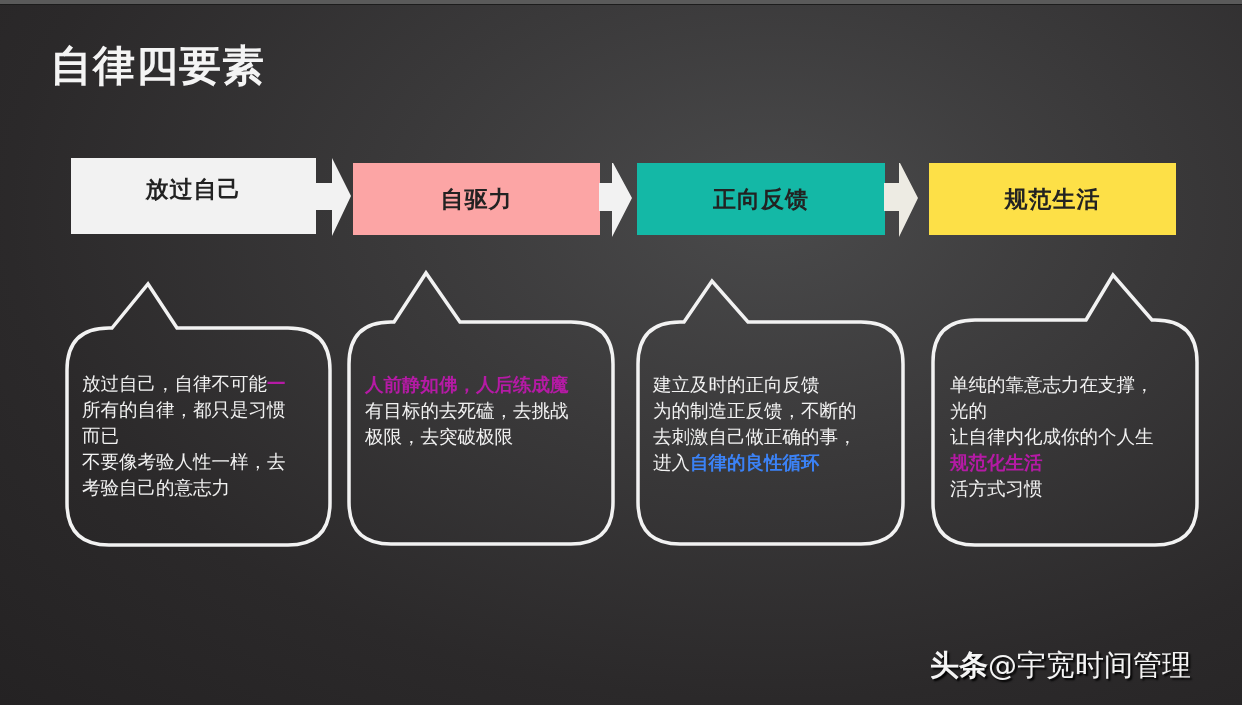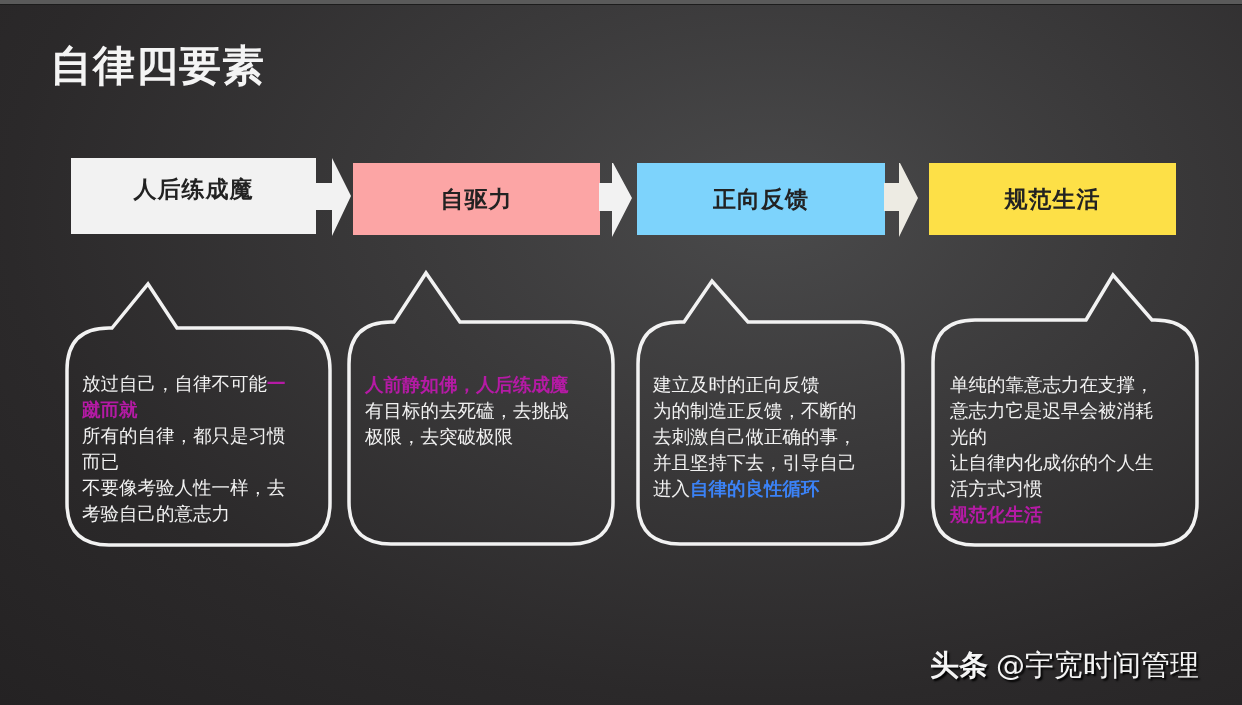--- a/index.html
+++ b/index.html
@@ -22,36 +22,36 @@
   svg.bubbles { position: absolute; left: 0; top: 0; }
   .bubble-text {
     position: absolute; color: #f2f2f2; font-size: 18.5px; line-height: 26px;
     white-space: pre-wrap;
   }
   .hl { color: #b51aa5; font-weight: bold; }
   .footer {
     position: absolute; left: 930px; top: 646px; font-size: 29px; color: #f4f4f4;
     text-shadow: 2px 2px 2px #000;
   }
-  .footer .brand { font-weight: bold; margin-right: 8px; }
+  .footer .brand { font-weight: bold; margin-right: 0; }
 </style>
 </head>
 <body>
 
 <div class="topbar"></div>
 
 <div class="title">自律四要素</div>
 
 <div class="stepbox" style="left:71px; top:158px; width:245px; height:76px; background:#f2f2f2;">
-  <span>人后练成魔</span>
+  <span>放过自己</span>
 </div>
 <div class="stepbox" style="left:353px; top:163px; width:247px; background:#fca5a5;">
   <span style="margin-top:0">自驱力</span>
 </div>
-<div class="stepbox" style="left:637px; top:163px; width:248px; background:#7dd3fc;">
+<div class="stepbox" style="left:637px; top:163px; width:248px; background:#14b8a6;">
   <span style="margin-top:0">正向反馈</span>
 </div>
 <div class="stepbox" style="left:929px; top:163px; width:247px; background:#fde047;">
   <span style="margin-top:0">规范生活</span>
 </div>
 
 <svg class="arrow" style="left:315px; top:158px;" width="40" height="80" viewBox="0 0 40 80">
   <polygon points="0,25 17,25 17,0 36,38 17,78 17,52 0,52" fill="#f2f2f2"></polygon>
 </svg>
 <svg class="arrow" style="left:599px; top:163px;" width="40" height="76" viewBox="0 0 40 76">
@@ -63,20 +63,20 @@
 
 <svg class="bubbles" width="1242" height="705" viewBox="0 0 1242 705">
   <g fill="none" stroke="#f2f2f2" stroke-width="3.5" stroke-linejoin="miter">
     <path d="M112,328 L148,284 L177,328 L288,328 Q330,328 330,370 L330,503 Q330,545 288,545 L109,545 Q67,545 67,503 L67,370 Q67,328 109,328 Z"></path>
     <path d="M394,322 L426,273 L460,322 L571,322 Q613,322 613,364 L613,502 Q613,544 571,544 L391,544 Q349,544 349,502 L349,364 Q349,322 391,322 Z"></path>
     <path d="M684,322 L712,281 L748,322 L861,322 Q903,322 903,364 L903,502 Q903,544 861,544 L680,544 Q638,544 638,502 L638,364 Q638,322 680,322 Z"></path>
     <path d="M1086,320 L1113,275 L1152,320 L1155,320 Q1197,320 1197,362 L1197,503 Q1197,545 1155,545 L975,545 Q933,545 933,503 L933,362 Q933,320 975,320 Z"></path>
   </g>
 </svg>
 
-<div class="bubble-text" style="left:82px; top:371px; width:245px;"><div><span>放过自己，自律不可能</span><span class="hl" style="color: rgb(181, 26, 165);">一</span></div><div><span class="hl" style="color: rgb(181, 26, 165);">蹴而就</span></div><div><span>所有的自律，都只是习惯</span></div><div><span>而已</span></div><div><span>不要像考验人性一样，去</span></div><div><span>考验自己的意志力</span></div></div>
+<div class="bubble-text" style="left:82px; top:371px; width:245px;"><div><span>放过自己，自律不可能</span><span class="hl" style="color: rgb(181, 26, 165);">一</span></div><div><span>所有的自律，都只是习惯</span></div><div><span>而已</span></div><div><span>不要像考验人性一样，去</span></div><div><span>考验自己的意志力</span></div></div>
 <div class="bubble-text" style="left:365px; top:372px; width:245px;"><div><span class="hl" style="color: rgb(181, 26, 165);">人前静如佛，人后练成魔</span></div><div><span>有目标的去死磕，去挑战</span></div><div><span>极限，去突破极限</span></div></div>
-<div class="bubble-text" style="left:653px; top:372px; width:245px;"><div><span>建立及时的正向反馈</span></div><div><span>为的制造正反馈，不断的</span></div><div><span>去刺激自己做正确的事，</span></div><div><span>并且坚持下去，引导自己</span></div><div><span>进入</span><span class="hl" style="color: #3b82f6;">自律的良性循环</span></div></div>
-<div class="bubble-text" style="left:950px; top:372px; width:245px;"><div><span>单纯的靠意志力在支撑，</span></div><div><span>意志力它是迟早会被消耗</span></div><div><span>光的</span></div><div><span>让自律内化成你的个人生</span></div><div><span>活方式习惯</span></div><div><span class="hl" style="color: rgb(181, 26, 165);">规范化生活</span></div></div>
+<div class="bubble-text" style="left:653px; top:372px; width:245px;"><div><span>建立及时的正向反馈</span></div><div><span>为的制造正反馈，不断的</span></div><div><span>去刺激自己做正确的事，</span></div><div><span>进入</span><span class="hl" style="color: #3b82f6;">自律的良性循环</span></div></div>
+<div class="bubble-text" style="left:950px; top:372px; width:245px;"><div><span>单纯的靠意志力在支撑，</span></div><div><span>光的</span></div><div><span>让自律内化成你的个人生</span></div><div><span class="hl" style="color: rgb(181, 26, 165);">规范化生活</span></div><div><span>活方式习惯</span></div></div>
 
 <div class="footer">
   <span class="brand">头条</span><span>@宇宽时间管理</span>
 </div>
 
 </body></html>

